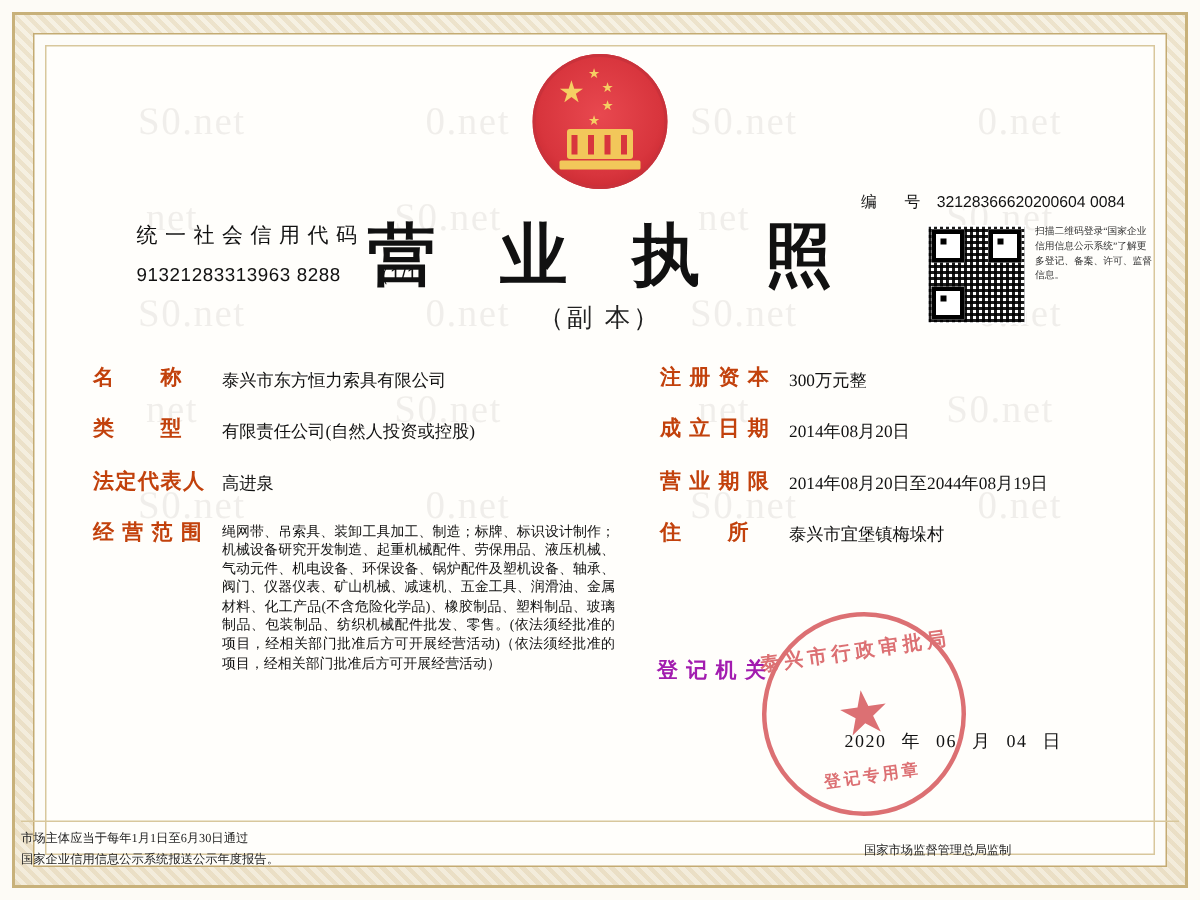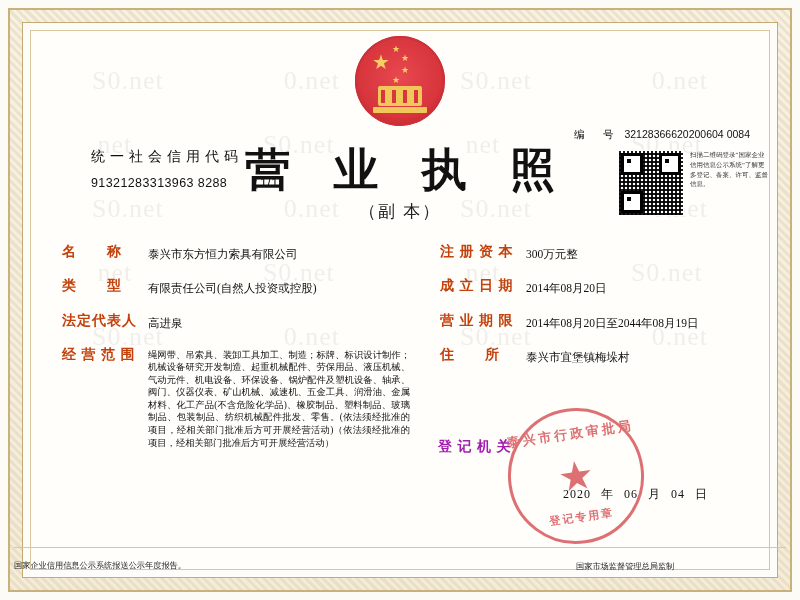--- a/index.html
+++ b/index.html
@@ -484,17 +484,18 @@
     <span>年</span>
     <span>06</span>
     <span>月</span>
     <span>04</span>
     <span>日</span>
   </div>
 
   <div class="footer-sep"></div>
   <div class="footer">
     <div class="fc">
+      <div>市场主体应当于每年1月1日至6月30日通过</div>
       <div>国家企业信用信息公示系统报送公示年度报告。</div>
     </div>
     <div class="fr">国家市场监督管理总局监制</div>
   </div>
 </div>
 
 </body></html>

